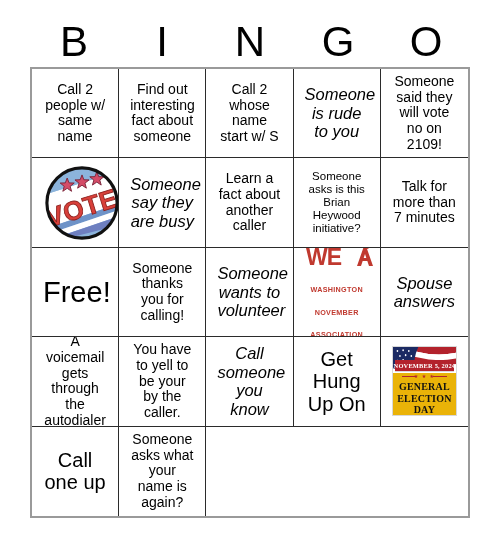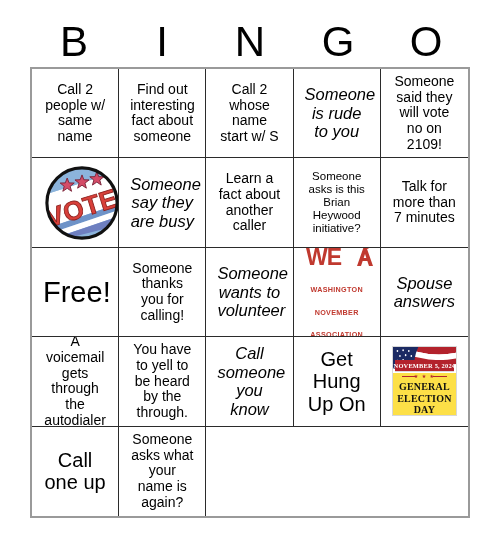--- a/index.html
+++ b/index.html
@@ -139,21 +139,21 @@
     line-height: 1.45;
     letter-spacing: 0.3px;
     color: #C0392F;
     margin-top: 12px;
   }
 
   
   .election {
     width: 80px;
     height: 70px;
-    background: #fde047;
+    background: #eab308;
     border: 1px solid #d8d8d8;
     position: relative;
     overflow: hidden;
     box-sizing: border-box;
   }
   .election .flagtop {
     position: absolute;
     left: 0; top: 0;
     width: 100%;
     height: 26px;
@@ -308,21 +308,21 @@
           <span class="wea-sub">ASSOCIATION</span>
         </div>
       </div>
       <div class="cell sz-m">
         <span class="txt">Spouse answers</span>
       </div>
       <div class="cell sz-s">
         <span class="txt">A voicemail gets through the autodialer</span>
       </div>
       <div class="cell sz-s">
-        <span class="txt">You have to yell to be heard by the through.</span>
+        <span class="txt">You have to yell to be your by the caller.</span>
       </div>
       <div class="cell sz-m">
         <span class="txt">Call someone you know</span>
       </div>
       <div class="cell sz-l">
         <span class="txt">Get Hung Up On</span>
       </div>
       <div class="cell sz-s">
         <div class="election">
           <div class="flagtop">

